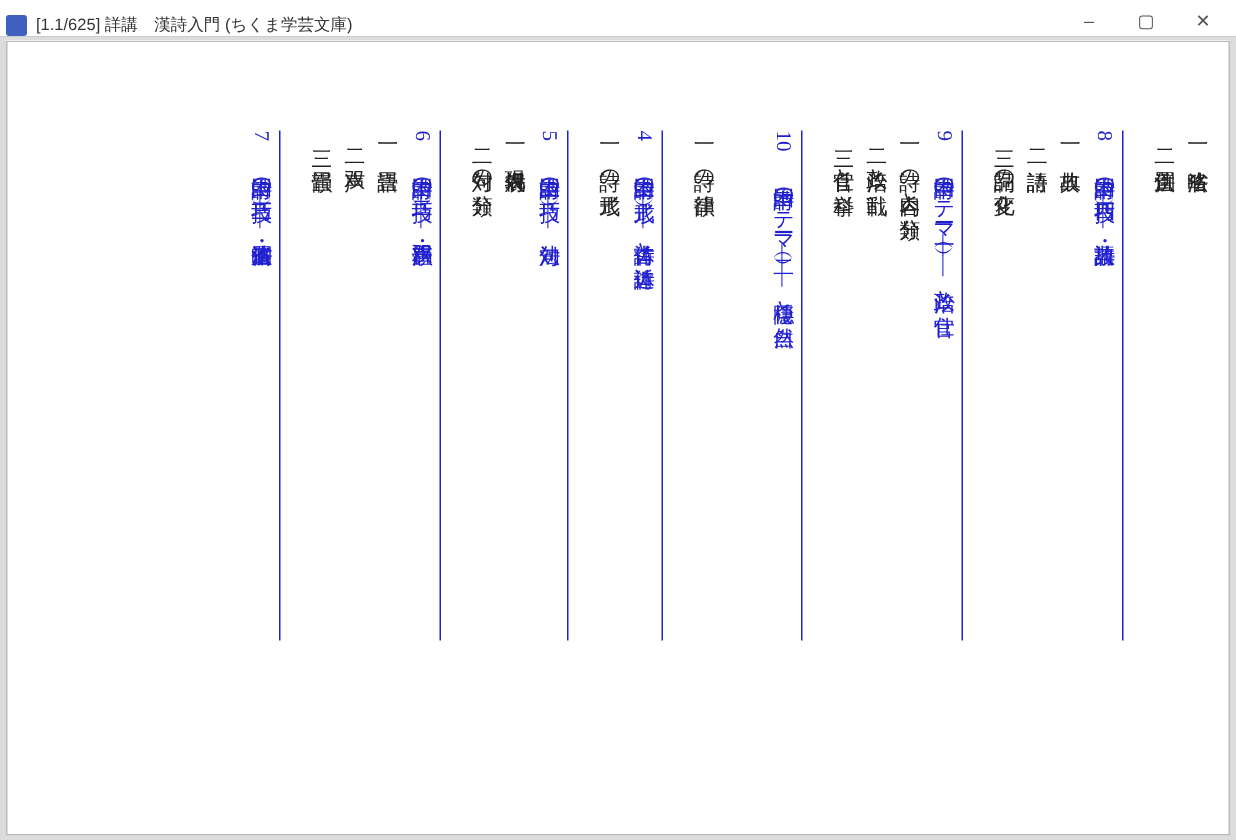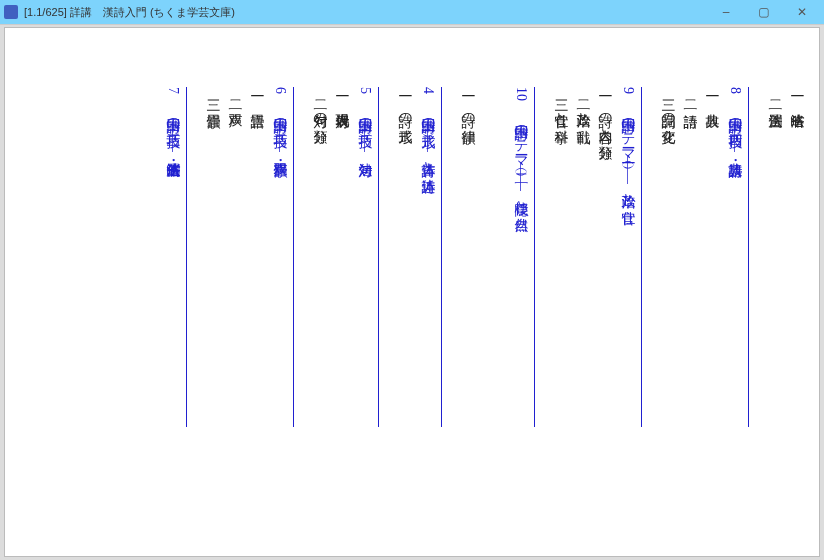--- a/index.html
+++ b/index.html
@@ -7,23 +7,23 @@
     padding: 0;
     font-family: "MS Mincho", "Hiragino Mincho ProN", serif;
     background: #dcdcdc;
     width: 824px;
     height: 560px;
     overflow: hidden;
     box-sizing: border-box;
   }
   .titlebar {
     height: 24px;
-    background: #7dd3fc;
+    background: #ffffff;
     display: flex;
-    align-items: center;
+    align-items: flex-end;
     font-size: 11px;
     color: #333;
     border-bottom: 1px solid #ccc;
     padding: 0 4px;
     font-family: "Segoe UI", sans-serif;
   }
   .app-icon {
     width: 14px;
     height: 14px;
     background: #4060c0;

